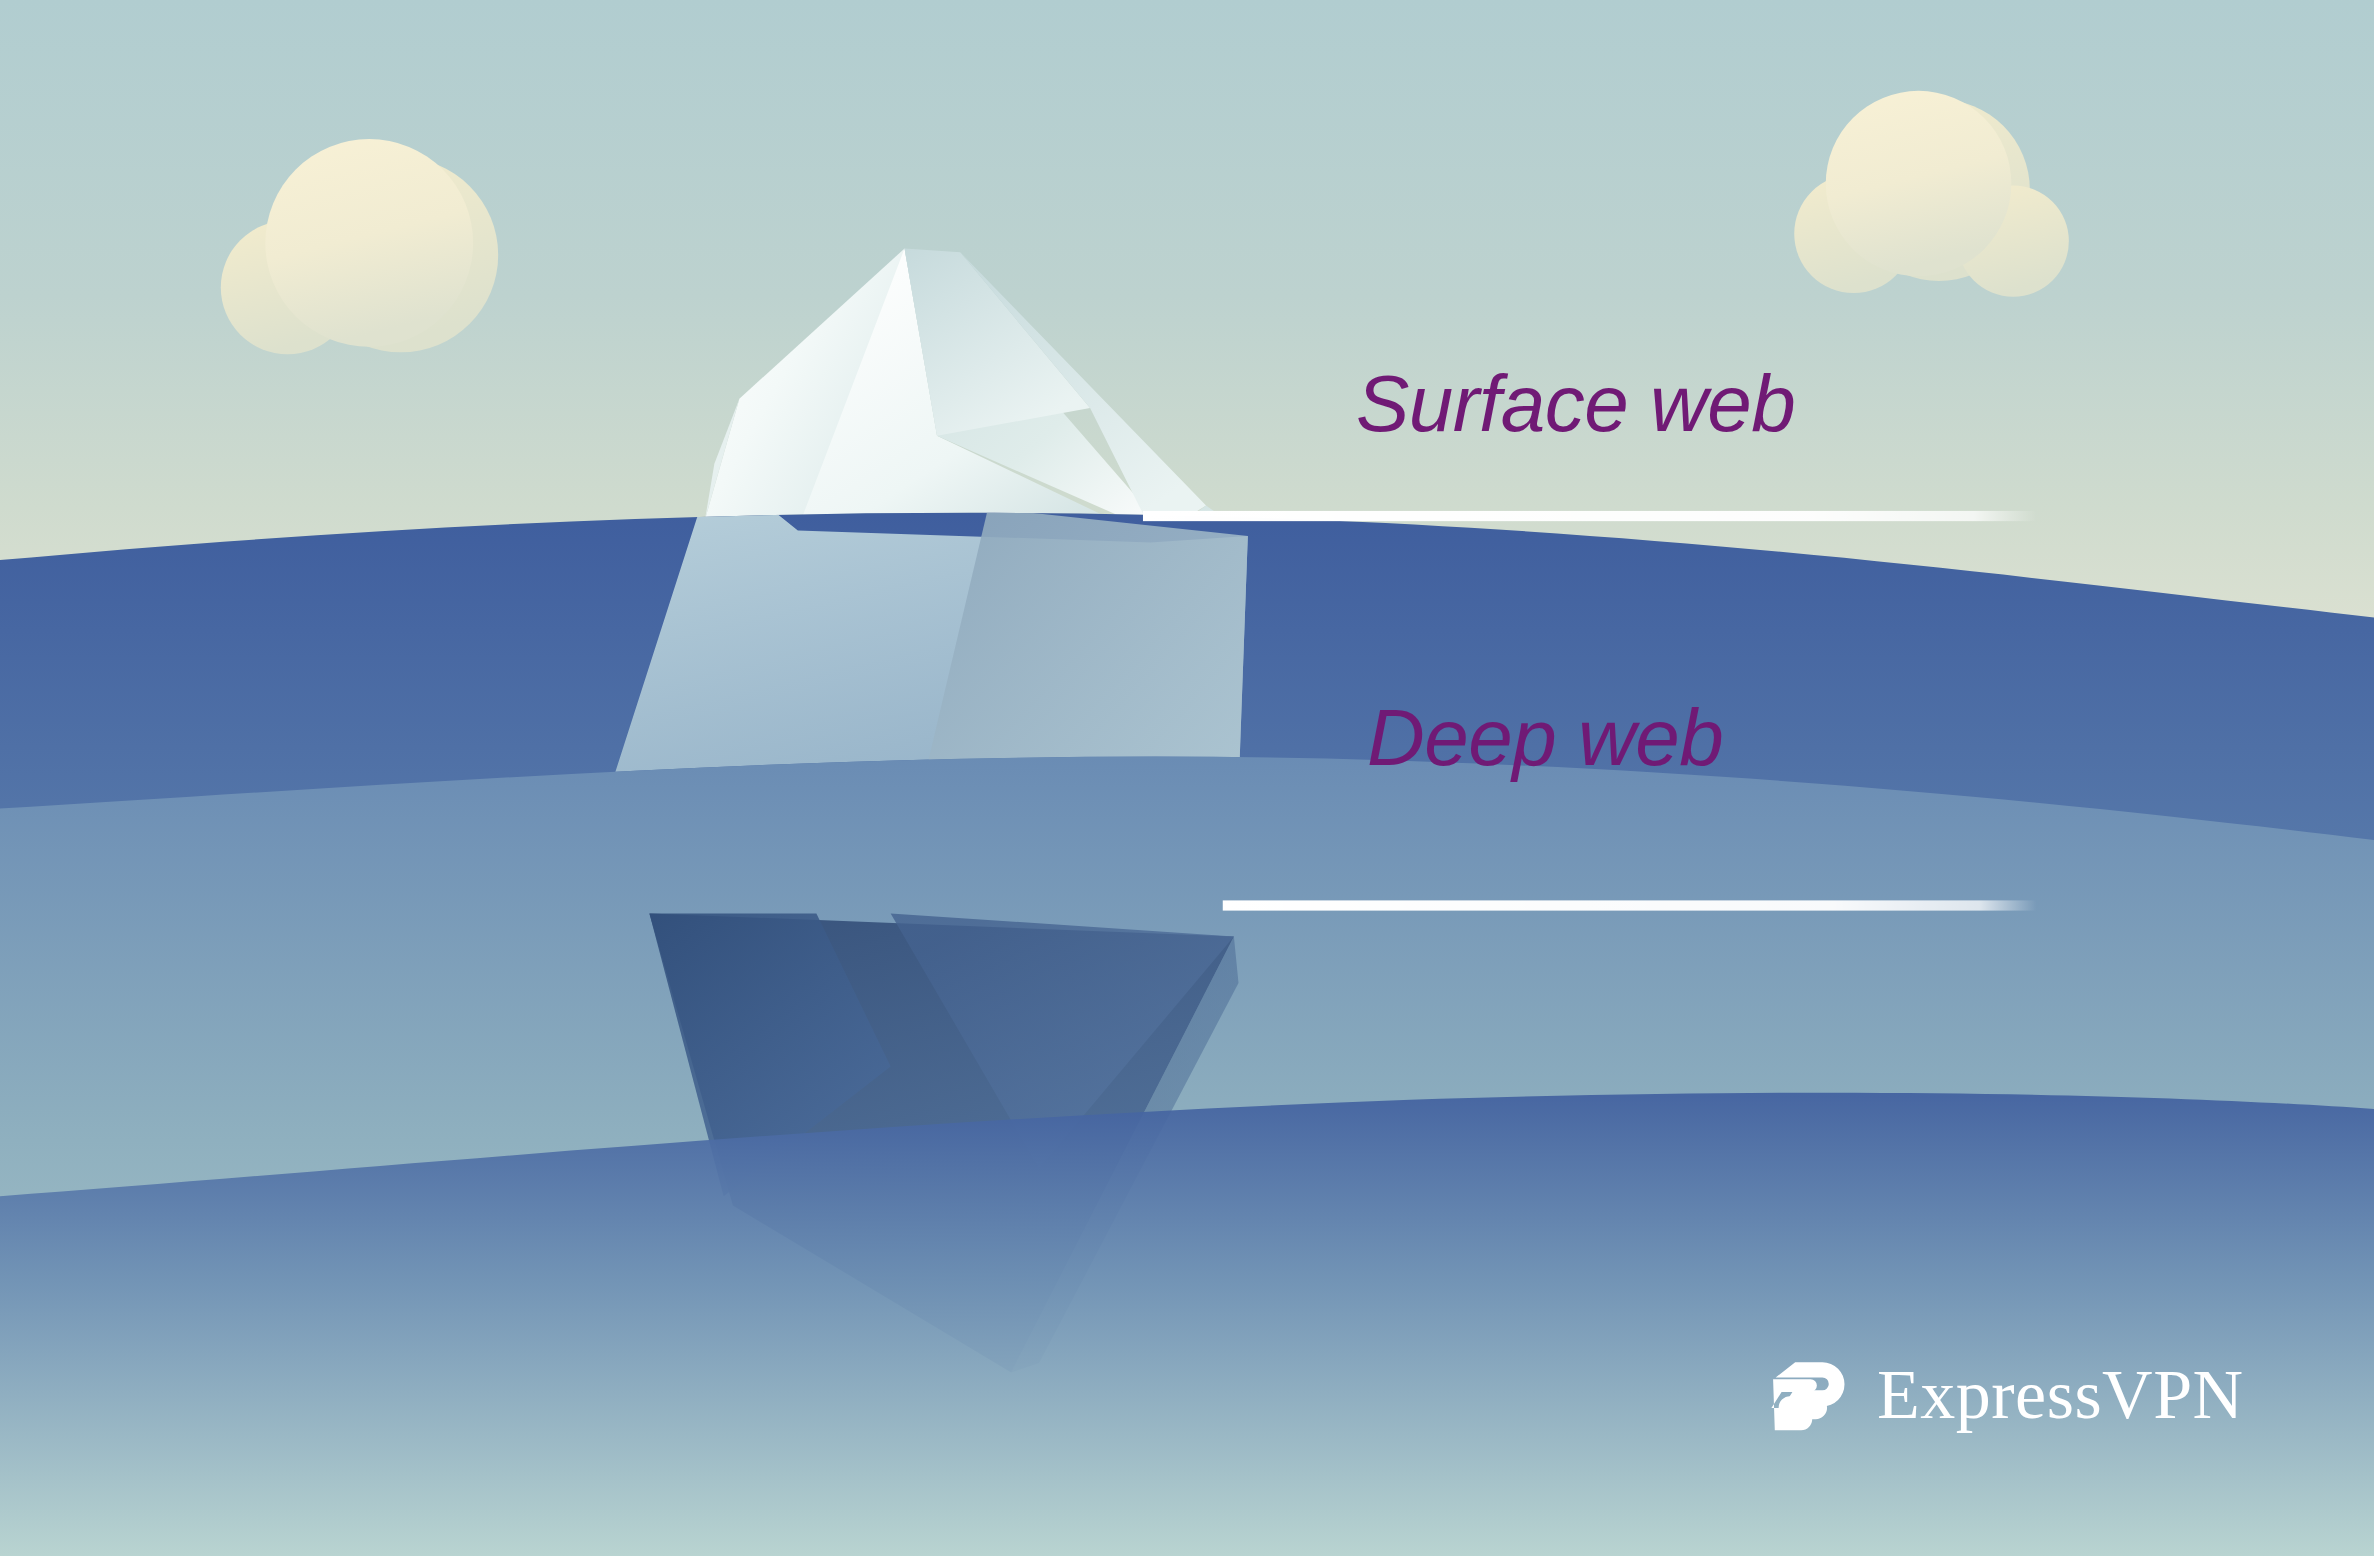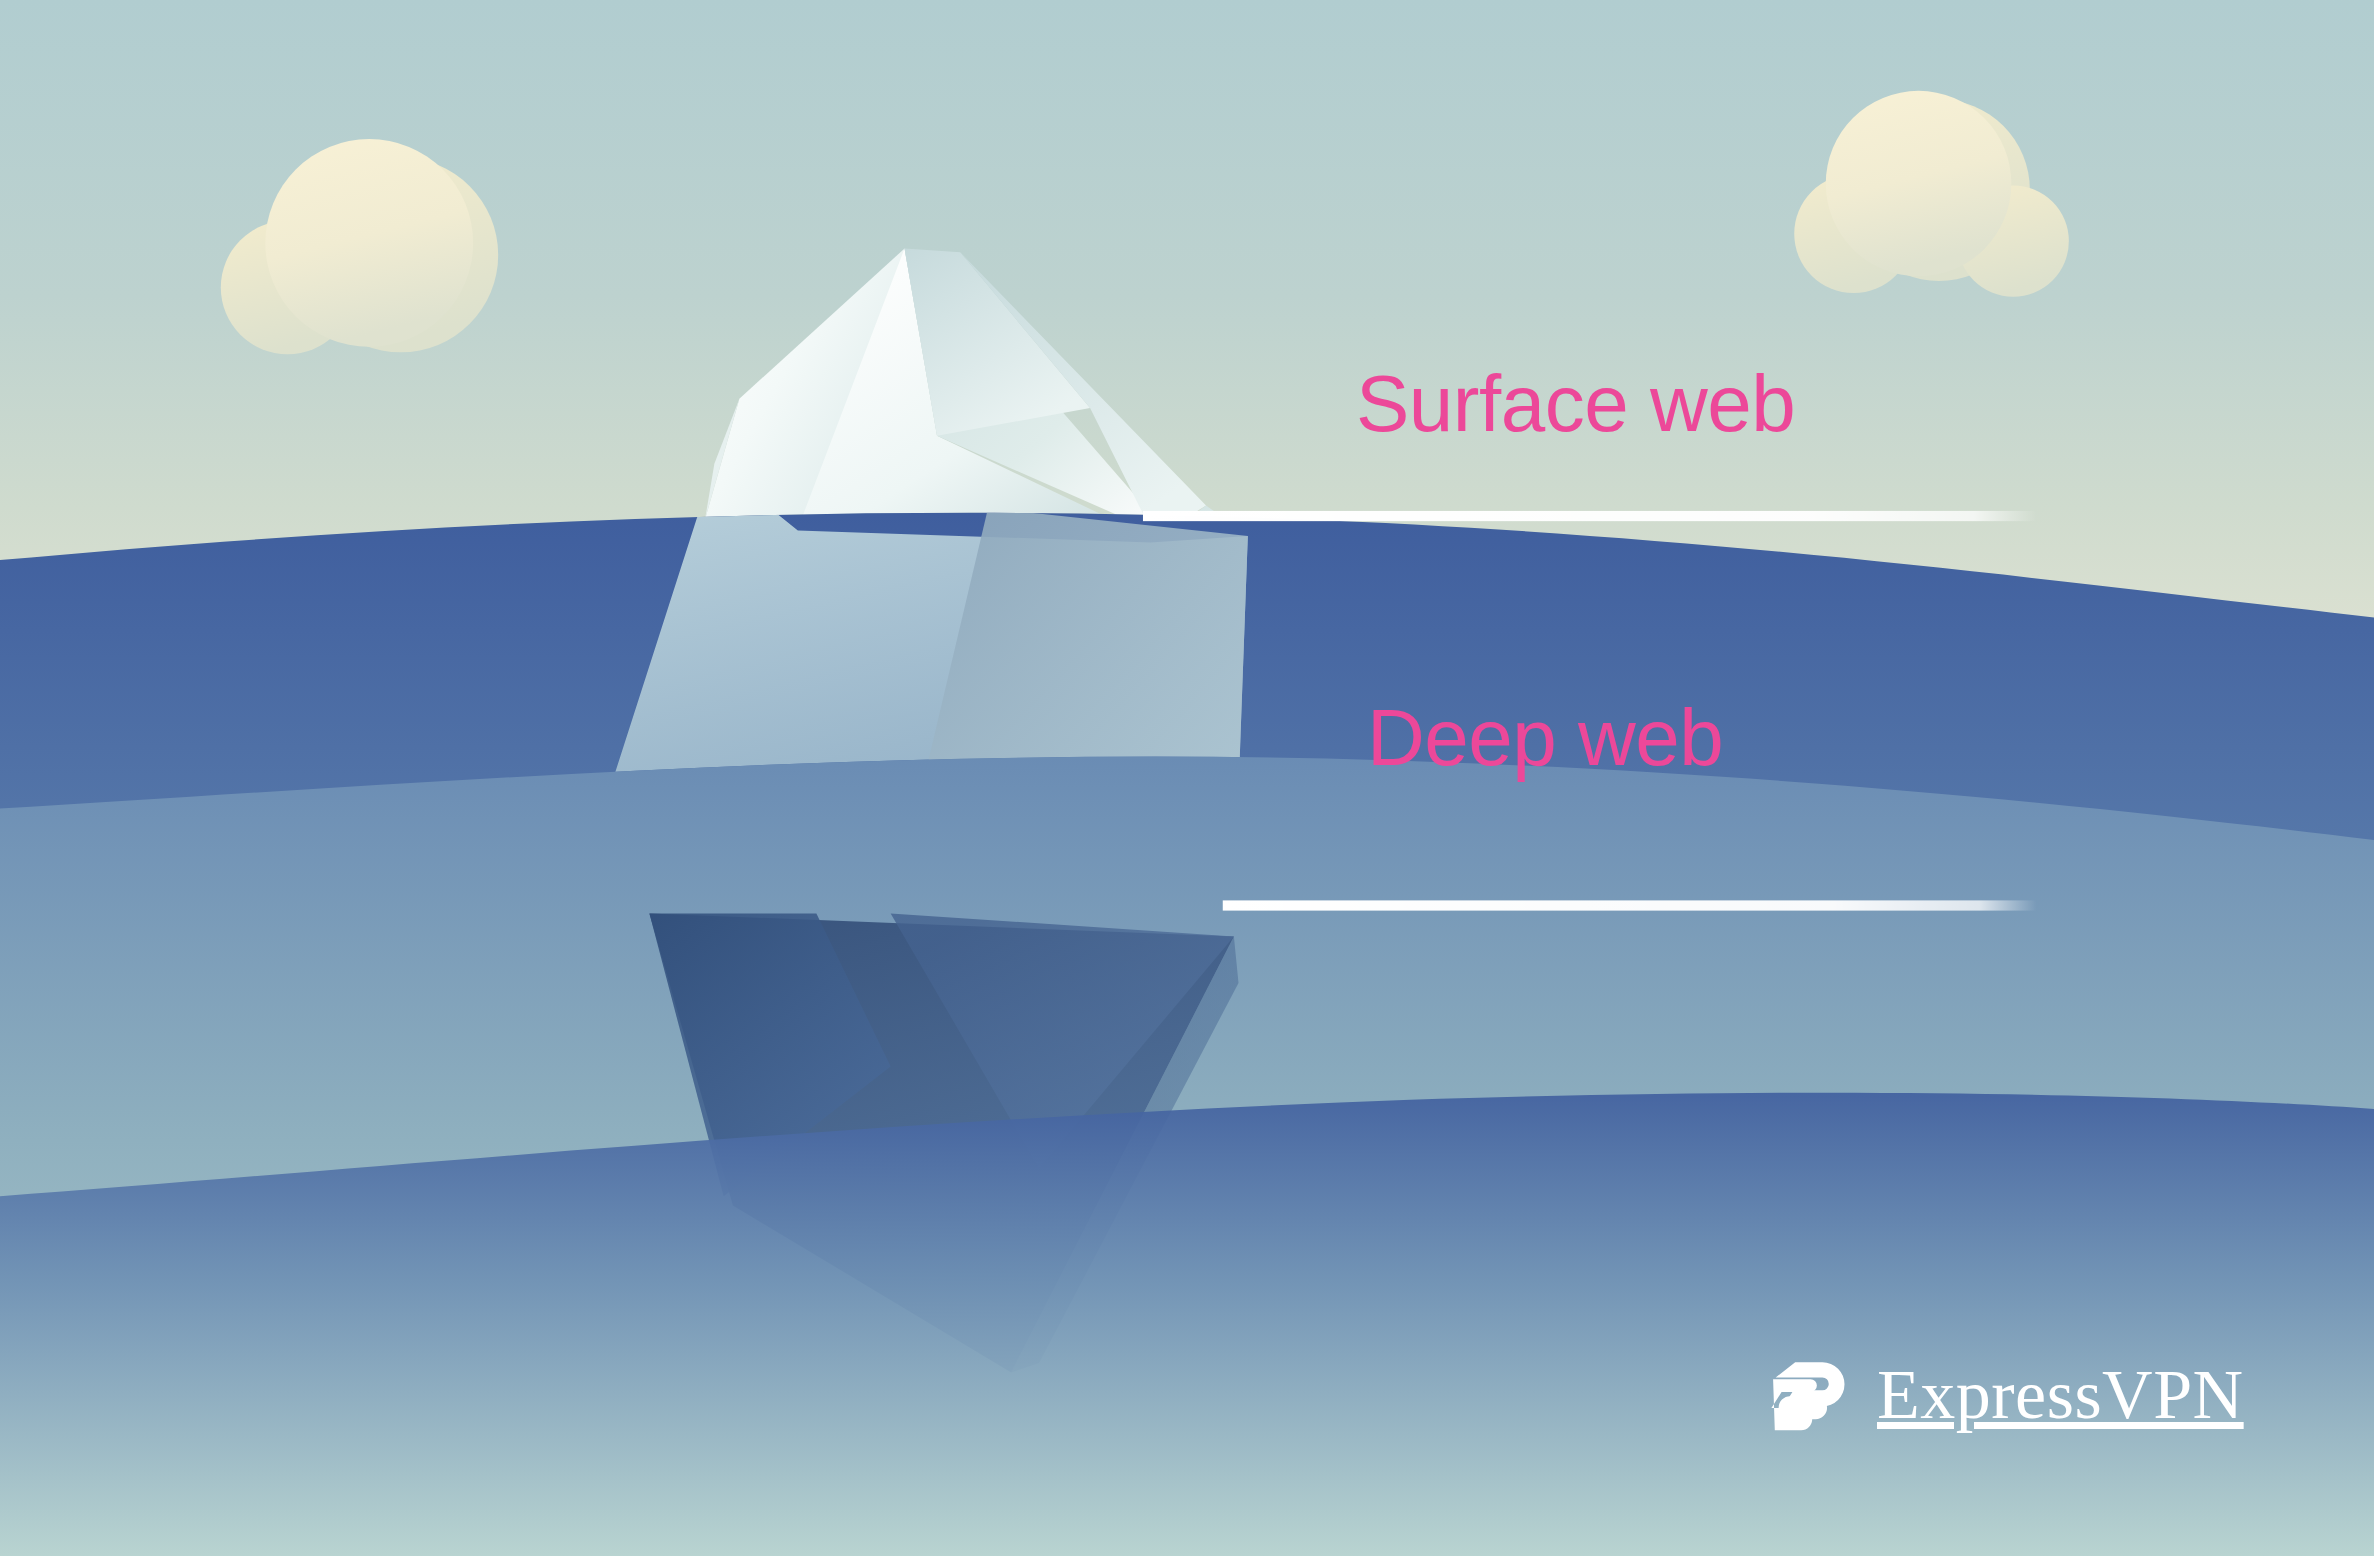--- a/index.html
+++ b/index.html
@@ -19,28 +19,29 @@
   #scene svg.layer {
     position: absolute;
     top: 0;
     left: 0;
     width: 2375px;
     height: 1556px;
     display: block;
   }
   .label {
     position: absolute;
-    color: #ec4899;
+    color: #701a75;
     font-family: "Liberation Sans", sans-serif;
     font-weight: 400;
     font-size: 80px;
     line-height: 1;
     letter-spacing: -0.5px;
     white-space: nowrap;
     user-select: none;
+    font-style: italic;
   }
   #label-surface { left: 1356px; top: 364px; }
   #label-deep    { left: 1356px; top: 698px; margin-left: 11px; }
   #label-dark    { left: 1356px; top: 1069px; }
 
   #brand {
     position: absolute;
     left: 1768px;
     top: 1352px;
     display: flex;
@@ -54,21 +55,20 @@
     display: block;
     flex: 0 0 auto;
   }
   #brand .wordmark {
     color: #ffffff;
     font-family: "Liberation Serif", serif;
     font-size: 70px;
     line-height: 1;
     letter-spacing: 0.5px;
     white-space: nowrap;
-    text-decoration: underline;
   }
 </style>
 </head>
 <body>
 
 <div id="scene">
 
   <svg class="layer" viewBox="0 0 2560 1678" preserveAspectRatio="none" xmlns="http://www.w3.org/2000/svg">
     <defs>
 

